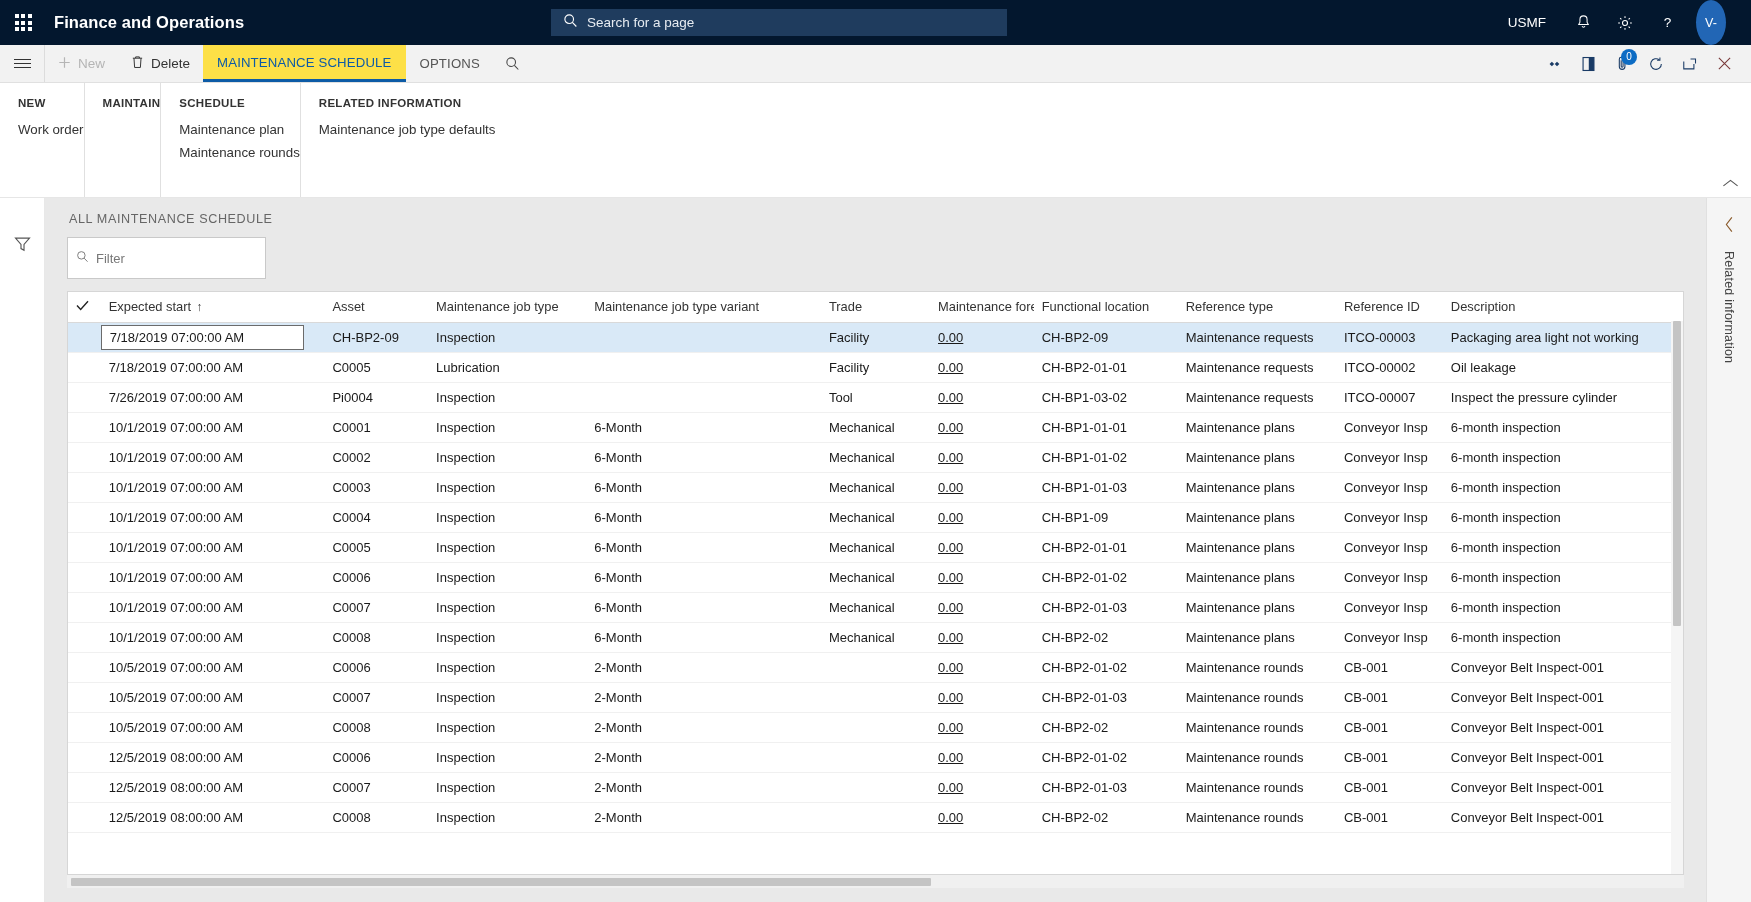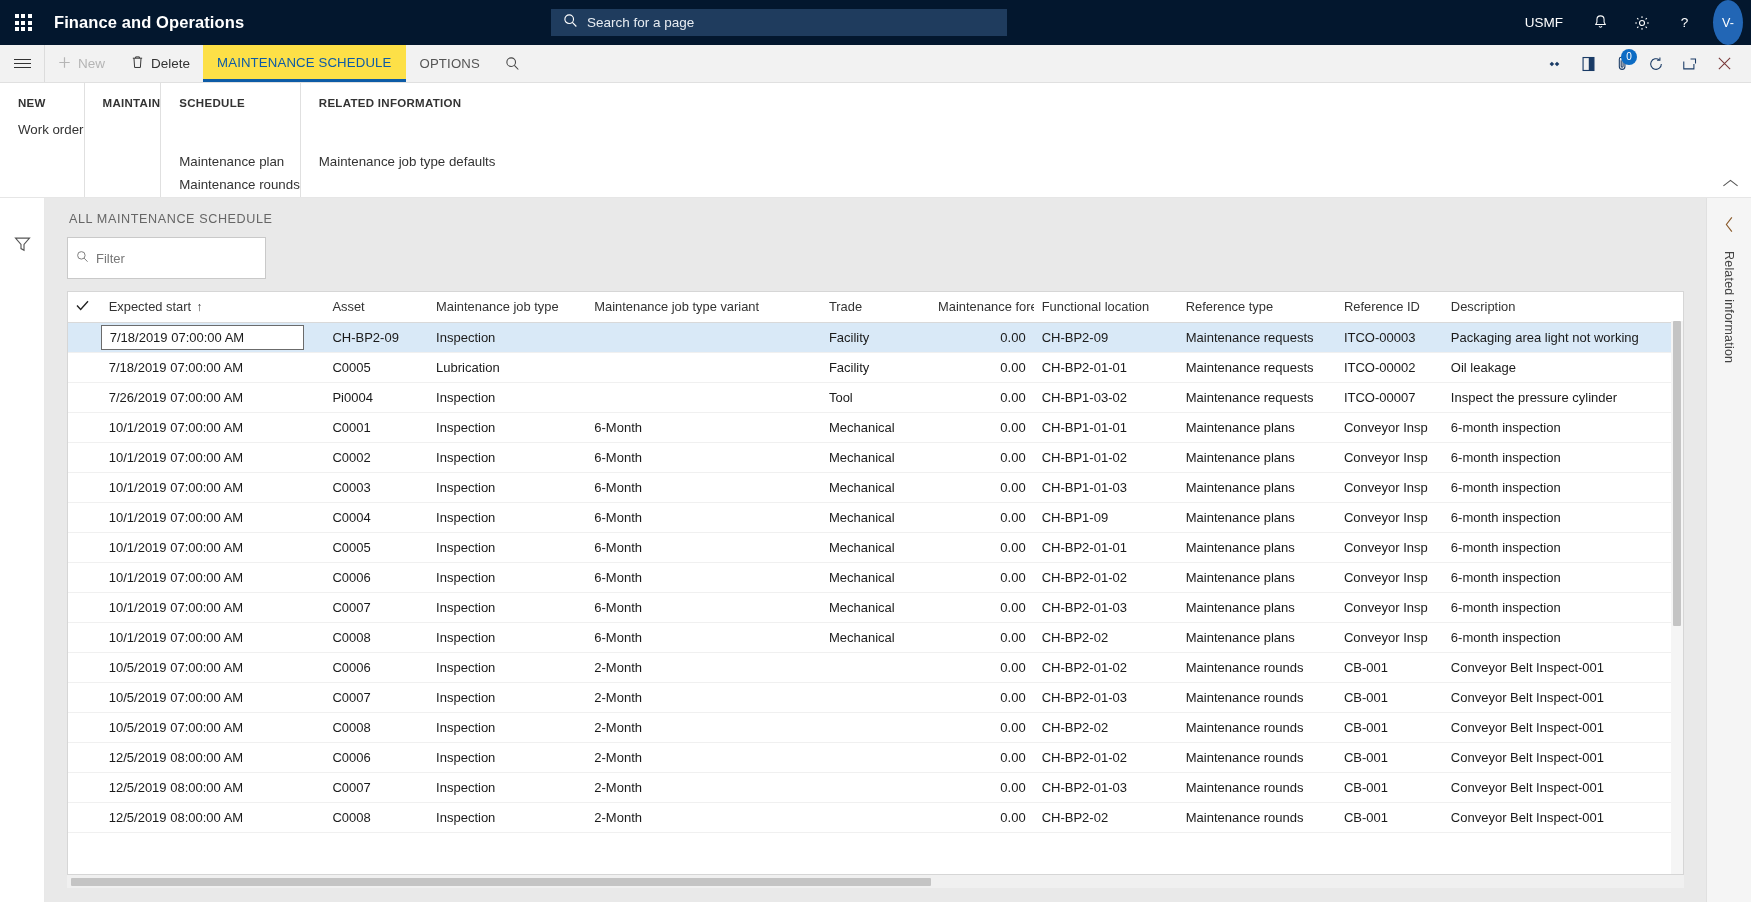--- a/index.html
+++ b/index.html
@@ -34,21 +34,21 @@
   .searchwrap {
     position: absolute; left: 551px; top: 9px;
     width: 456px; height: 27px;
     background: #1f3c5e; display: flex; align-items: center;
     cursor: text;
   }
   .searchwrap .mag { margin: 0 9px 0 12px; }
   .searchwrap span.ph { color: #e7ecf2; font-size: 13.5px; }
   .topright {
     position: absolute; right: 0; top: 0; height: 45px;
-    display: flex; align-items: center; gap: 0px; padding-right: 8px;
+    display: flex; align-items: center; gap: 0px; padding-right: 25px;
   }
   .topright > div {
     height: 45px; display: flex; align-items: center; justify-content: center;
     color: #ffffff; cursor: pointer;
   }
   .tr-company { font-size: 13.5px; padding: 0 16px; }
   .tr-icon { width: 42px; }
   .avatar {
     width: 30px; height: 30px; border-radius: 50%;
     background: #2266b5; color: #fff; font-size: 12.5px;
@@ -100,21 +100,21 @@
 
   
   .actionpane {
     background: #ffffff; height: 115px; display: flex; position: relative;
     border-bottom: 1px solid #e6e6e6;
   }
   .ap-group {
     padding: 14px 0 0 0; display: flex; flex-direction: column;
     position: relative;
   }
-  .ap-group + .ap-group { border-left: 1px solid #e0e0e0; gap: 32px; }
+  .ap-group + .ap-group { border-left: 1px solid #e0e0e0; }
   .ap-group .ap-title {
     font-size: 11.5px; font-weight: bold; color: #333;
     letter-spacing: .3px; margin-bottom: 13px; padding-left: 18px;
     text-transform: uppercase;
   }
   .ap-cols { display: flex; }
   .ap-col { display: flex; flex-direction: column; padding-left: 18px; }
   .ap-item {
     font-size: 13.3px; color: #333; margin-bottom: 8px; cursor: pointer;
     white-space: nowrap;
@@ -164,21 +164,21 @@
     text-align: left; padding: 7px 8px 8px 8px;
     border-bottom: 1px solid #d9d9d9; background: #ffffff;
     white-space: nowrap; overflow: hidden;
   }
   table.grid tbody td {
     font-size: 13px; color: #1a1a1a; padding: 7px 8px;
     border-bottom: 1px solid #f0f0f0; white-space: nowrap;
     overflow: hidden; text-overflow: ellipsis; height: 28px;
   }
   tr.row-selected td { background: #d9e9f7; }
-  td.num { text-align: right; padding-right: 12px; }
+  td.num { padding-right: 12px; text-decoration: underline; }
   td.link, .link-txt { color: #1264a3; cursor: pointer; }
   .cell-edit {
     display: inline-block; border: 1px solid #6b6b6b; background: #ffffff;
     padding: 4px 8px; margin: -5px -8px; min-width: 203px;
   }
   th.ck { width: 30px; text-align: center; }
   .sortarrow { color: #333; margin-left: 5px; font-size: 12px; }
 
   
   .vscroll {

